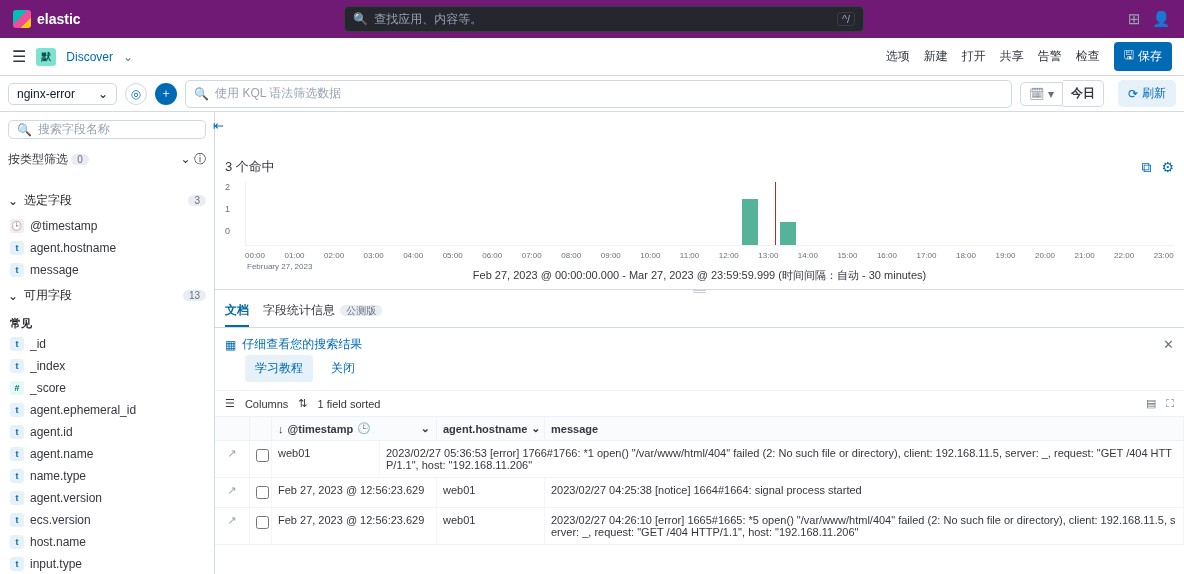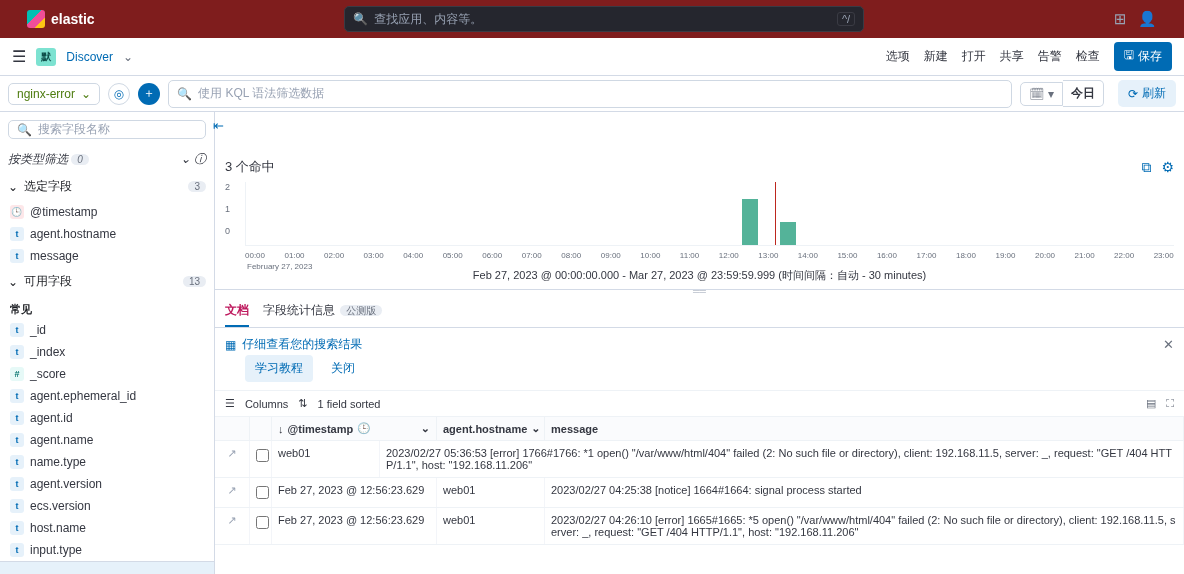--- a/index.html
+++ b/index.html
@@ -1,46 +1,46 @@
 <!DOCTYPE html>
 <html><head>
 <meta charset="utf-8">
 <style>
 * { margin:0; padding:0; box-sizing:border-box; font-family:-apple-system,BlinkMacSystemFont,"Segoe UI",Helvetica,Arial,sans-serif; }
 body { background:#fff; color:#343741; font-size:12px; width:1184px; height:574px; overflow:hidden; }
-.top-nav { height:38px; background:#7f1d1d; display:flex; align-items:center; padding:0 27px; color:#98a2b3; }
+.top-nav { height:38px; background:#701a75; display:flex; align-items:center; padding:0 13px; color:#98a2b3; }
 .logo { display:flex; align-items:center; gap:6px; }
 .logo-mark { width:18px; height:18px; background:linear-gradient(135deg,#00bfb3 40%,#f04e98 40%,#f04e98 70%,#fec514 70%); border-radius:3px; }
 .logo-text { color:#fff; font-size:14px; font-weight:600; }
 .top-search { flex:0 0 520px; margin:0 auto; height:26px; background:#25262e; border:1px solid #3a3b44; border-radius:5px; display:flex; align-items:center; padding:0 8px; color:#98a2b3; gap:6px; position:relative; }
 .top-search .kbd { position:absolute; right:8px; font-size:11px; border:1px solid #3a3b44; border-radius:3px; padding:0 4px; }
 .top-icons { display:flex; gap:12px; font-size:15px; }
 .sub-nav { height:38px; background:#fff; border-bottom:1px solid #d3dae6; display:flex; align-items:center; padding:0 12px; gap:10px; }
 .hamburger { font-size:16px; color:#343741; }
 .env-badge { background:#7de2d1; color:#0e4f4a; font-size:10px; font-weight:700; padding:2px 5px; border-radius:3px; }
 .kbn-link { color:#006bb4; font-size:12px; }
 .chev { color:#69707d; }
 .sub-right { margin-left:auto; display:flex; gap:14px; align-items:center; font-size:12px; color:#343741; }
 .sub-right a { color:#343741; }
 .save-btn { background:#006bb4; color:#fff; padding:4px 10px; border-radius:4px; display:flex; gap:4px; align-items:center; }
 .toolbar { height:36px; border-bottom:1px solid #d3dae6; display:flex; align-items:center; padding:0 8px; gap:8px; }
-.dv-sel { border:1px solid #cfd8e3; border-radius:5px; padding:3px 8px; color:#4d7c0f; display:flex; align-items:center; gap:6px; font-size:12px; }
+.dv-sel { border:1px solid #cfd8e3; border-radius:5px; padding:3px 8px; color:#0f172a; display:flex; align-items:center; gap:23px; font-size:12px; }
 .circle-btn { width:22px; height:22px; border-radius:50%; display:flex; align-items:center; justify-content:center; color:#006bb4; border:1px solid #cfd8e3; font-size:12px; }
 .circle-btn.filled { background:#006bb4; color:#fff; border:none; }
 .kql { flex:1; border:1px solid #cfd8e3; border-radius:5px; height:28px; display:flex; align-items:center; padding:0 8px; color:#98a2b3; gap:6px; }
 .date-group { display:flex; align-items:center; gap:0; }
 .date-btn { border:1px solid #cfd8e3; padding:4px 8px; font-size:12px; color:#343741; }
 .date-btn:first-child { border-radius:5px 0 0 5px; color:#69707d; }
 .date-btn.mid { border-left:none; border-radius:0 5px 5px 0; font-weight:700; }
 .refresh-btn { background:#e6f1fa; color:#006bb4; padding:5px 10px; border-radius:5px; margin-left:6px; display:flex; gap:4px; align-items:center; }
 .main { display:flex; height:calc(574px - 38px - 38px - 36px); }
 .sidebar { width:215px; border-right:1px solid #d3dae6; display:flex; flex-direction:column; position:relative; }
 .collapse-handle { position:absolute; right:-10px; top:6px; color:#006bb4; font-size:13px; }
 .field-search { margin:8px; border:1px solid #cfd8e3; border-radius:5px; height:28px; display:flex; align-items:center; padding:0 8px; color:#98a2b3; gap:6px; }
-.type-filter { margin:0 8px 0; display:flex; align-items:center; justify-content:space-between; color:#343741; padding:4px 0;font-style:italic; }
+.type-filter { margin:0 8px 14px; display:flex; align-items:center; justify-content:space-between; color:#343741; padding:4px 0; }
 .type-filter .cnt { background:#e9edf3; border-radius:8px; padding:0 6px; font-size:10px; color:#69707d; }
 .sec-hdr { display:flex; align-items:center; padding:6px 8px; font-size:12px; color:#1a1c21; gap:6px; }
 .sec-hdr .badge { margin-left:auto; background:#e9edf3; border-radius:8px; padding:0 6px; font-size:10px; color:#69707d; }
 .field-list { list-style:none; }
 .field-item { display:flex; align-items:center; gap:6px; padding:4px 10px; font-size:12px; color:#343741; }
 .tok { width:14px; height:14px; border-radius:3px; display:inline-flex; align-items:center; justify-content:center; font-size:9px; font-weight:700; }
 .tok-date { background:#fde7e9; color:#bd271e; }
 .tok-t { background:#e6f1fa; color:#006bb4; }
 .tok-n { background:#e6f9f7; color:#00726b; }
 .sub-label { padding:6px 10px 2px; font-size:11px; font-weight:700; color:#1a1c21; }
@@ -56,21 +56,21 @@
 .bar { position:absolute; bottom:0; width:16px; background:#54b399; }
 .bar.b1 { left:53.5%; height:46px; }
 .bar.b2 { left:57.5%; height:23px; }
 .vline { position:absolute; left:57%; top:0; bottom:0; width:1px; background:#bd271e; }
 .x-ticks { position:absolute; left:20px; right:0; bottom:0; font-size:8px; color:#69707d; display:flex; justify-content:space-between; padding-top:2px; }
 .x-date { position:absolute; left:22px; bottom:-11px; font-size:8px; color:#69707d; }
 .time-caption { text-align:center; font-size:11px; color:#343741; padding:8px 0 6px; border-bottom:1px solid #d3dae6; }
 .drag-handle { text-align:center; color:#98a2b3; font-size:9px; margin-top:-4px; }
 .tabs { display:flex; gap:14px; padding:6px 10px 0; border-bottom:1px solid #d3dae6; font-size:12px; }
 .tab { padding-bottom:6px; color:#343741; }
-.tab.active { color:#be185d; border-bottom:2px solid #006bb4; font-weight:600; }
+.tab.active { color:#0369a1; border-bottom:2px solid #006bb4; font-weight:600; }
 .tab .beta { background:#e9edf3; color:#69707d; border-radius:8px; padding:0 6px; font-size:10px; margin-left:2px; }
 .tip { display:flex; align-items:center; gap:8px; padding:8px 10px 2px; }
 .tip-title { color:#006bb4; font-size:12px; display:flex; align-items:center; gap:6px; }
 .tip .close { margin-left:auto; color:#69707d; font-size:13px; }
 .tip-body { padding:2px 10px 8px 30px; font-size:11.5px; color:#343741; }
 .tip-actions { padding:0 10px 8px 30px; display:flex; gap:18px; align-items:center; }
 .btn-learn { background:#e6f1fa; color:#006bb4; padding:5px 10px; border-radius:4px; font-size:12px; }
 .btn-close { color:#006bb4; font-size:12px; }
 .grid-ctl { display:flex; align-items:center; gap:10px; padding:6px 10px; font-size:11px; color:#343741; border-top:1px solid #eef2f6; border-bottom:1px solid #eef2f6; }
 .grid-ctl .ricons { margin-left:auto; display:flex; gap:10px; color:#69707d; }

